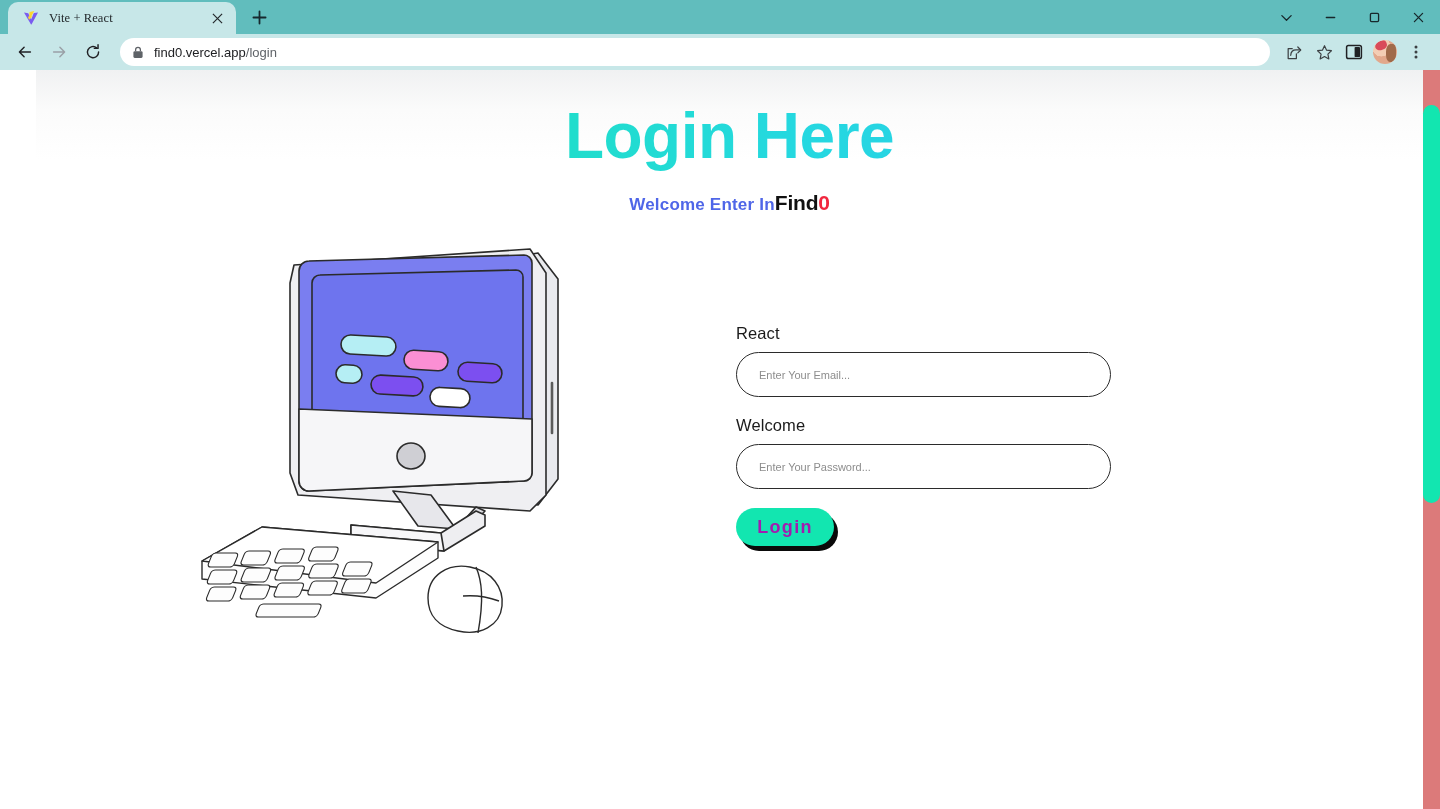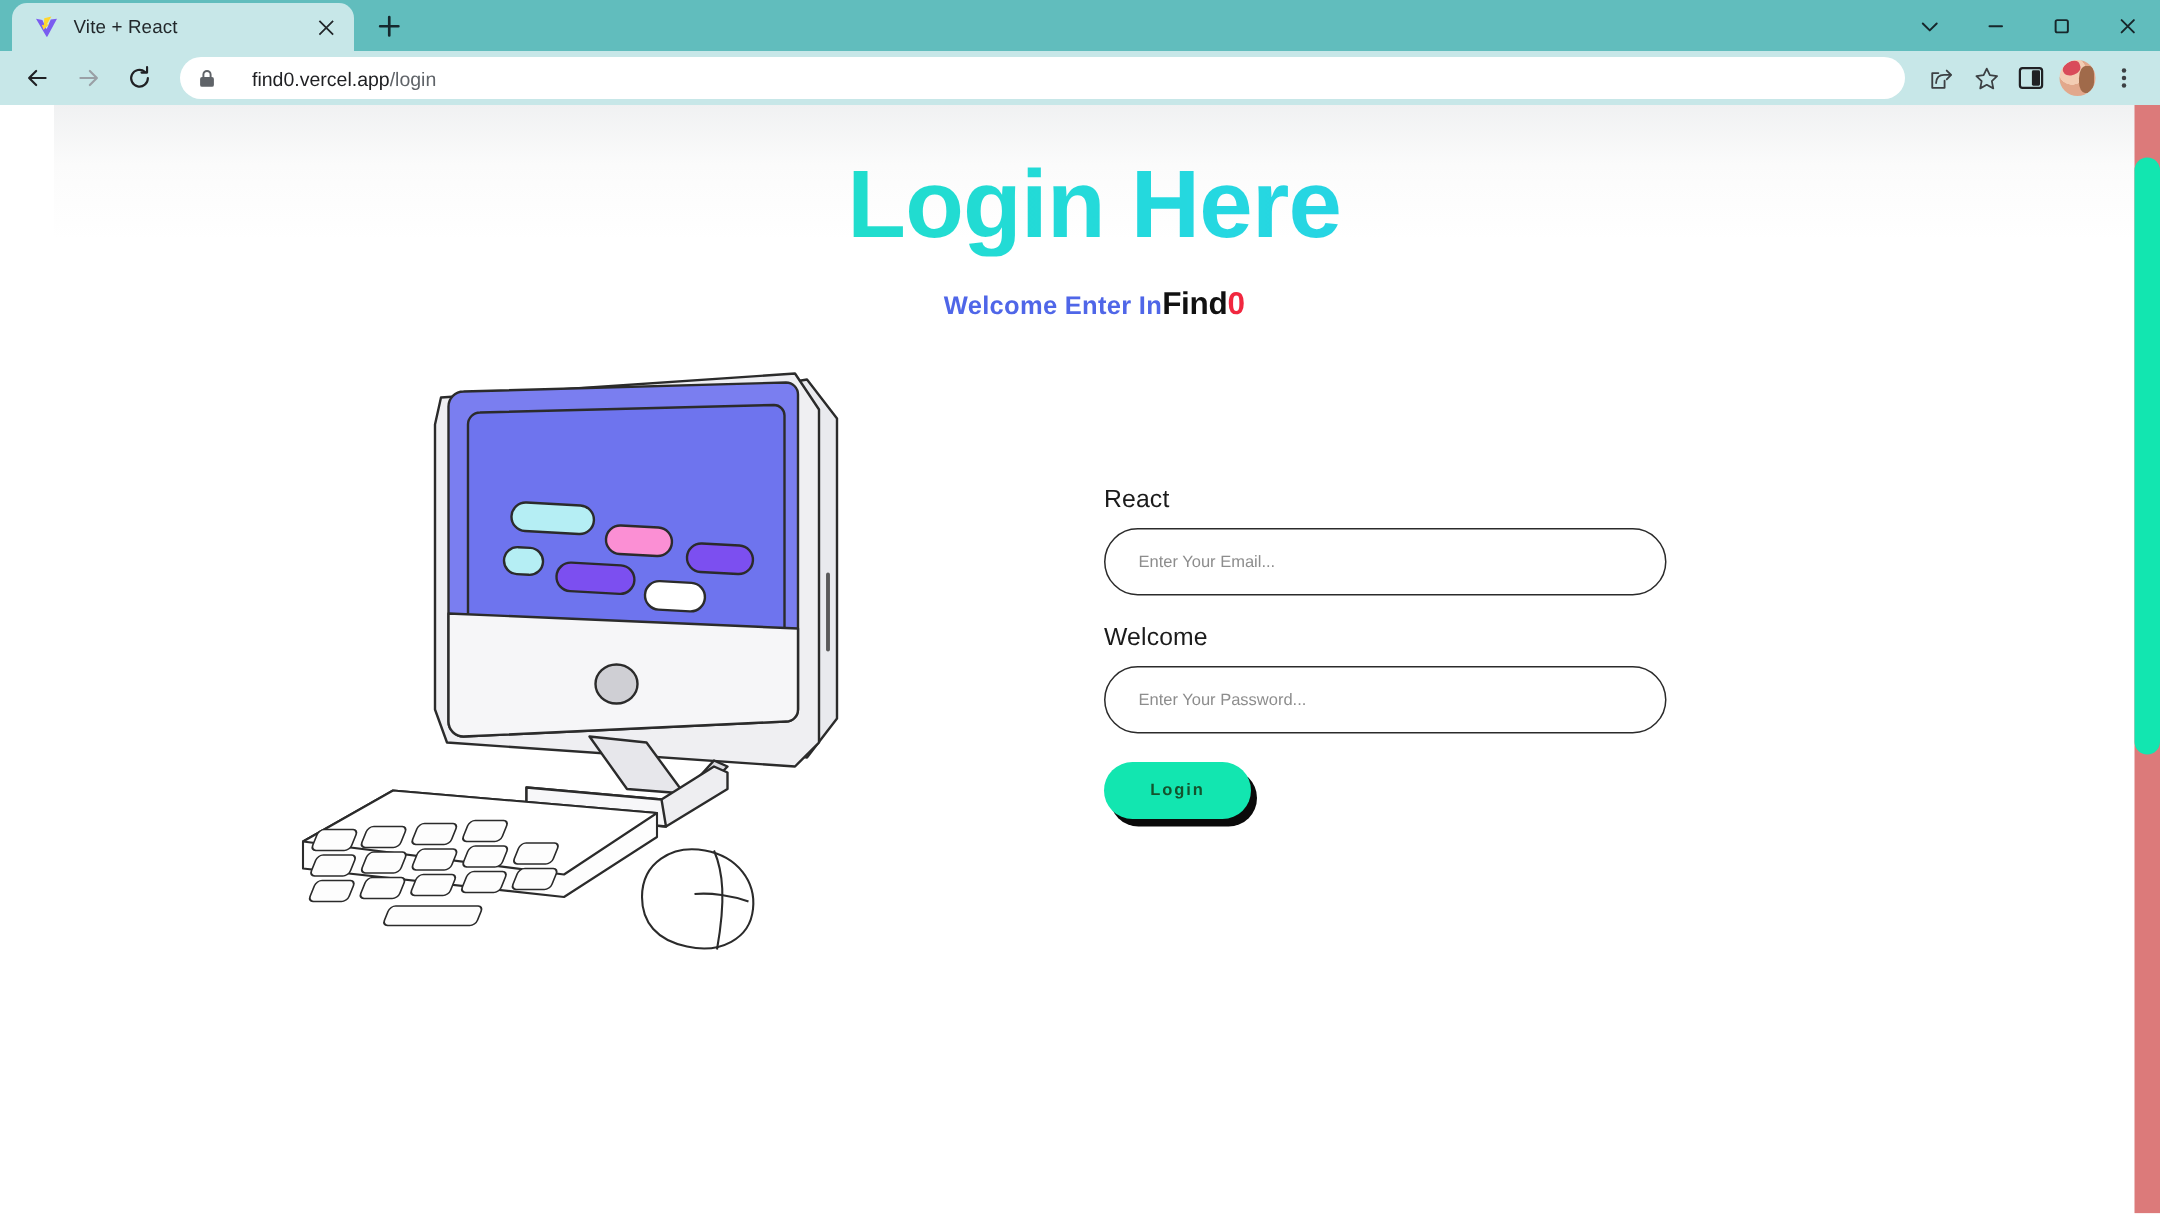--- a/index.html
+++ b/index.html
@@ -54,20 +54,21 @@
   }
 
   .tab-title {
     font-size: 12.5px;
     color: #22282b;
     white-space: nowrap;
     overflow: hidden;
     text-overflow: ellipsis;
     flex: 1;
     letter-spacing: 0.1px;
+    font-family: Liberation Serif, serif;
   }
 
   .tab-close {
     width: 18px; height: 18px;
     display: flex; align-items: center; justify-content: center;
     color: #2c3134;
     font-size: 14px;
     line-height: 1;
     border-radius: 50%;
     flex: 0 0 18px;
@@ -115,21 +116,21 @@
   .navbtn.disabled { color: #9aa0a6; }
 
   .omnibox {
     flex: 1;
     height: 28px;
     background: #ffffff;
     border-radius: 14px;
     display: flex;
     align-items: center;
     padding: 0 12px;
-    gap: 24px;
+    gap: 10px;
     margin: 0 6px 0 8px;
     overflow: hidden;
   }
   .omnibox-url {
     font-size: 13px;
     color: #202124;
     white-space: nowrap;
   }
   .omnibox-url .path { color: #5f6368; }
 
@@ -263,22 +264,22 @@
 
   .field-group { margin-bottom: 19px; }
 
   .login-btn {
     margin-top: 13px;
     width: 98px;
     height: 38px;
     border: none;
     border-radius: 19px;
     background: #12e6b0;
-    color: #14532d;
-    font-size: 11px;
+    color: #a21caf;
+    font-size: 18px;
     font-weight: bold;
     letter-spacing: 1.3px;
     font-family: "Liberation Sans", sans-serif;
     box-shadow: 4px 5px 0 #0a0a0a;
     display: block;
   }
 
   .bottom-bar {
     position: absolute;
     left: 34px;

